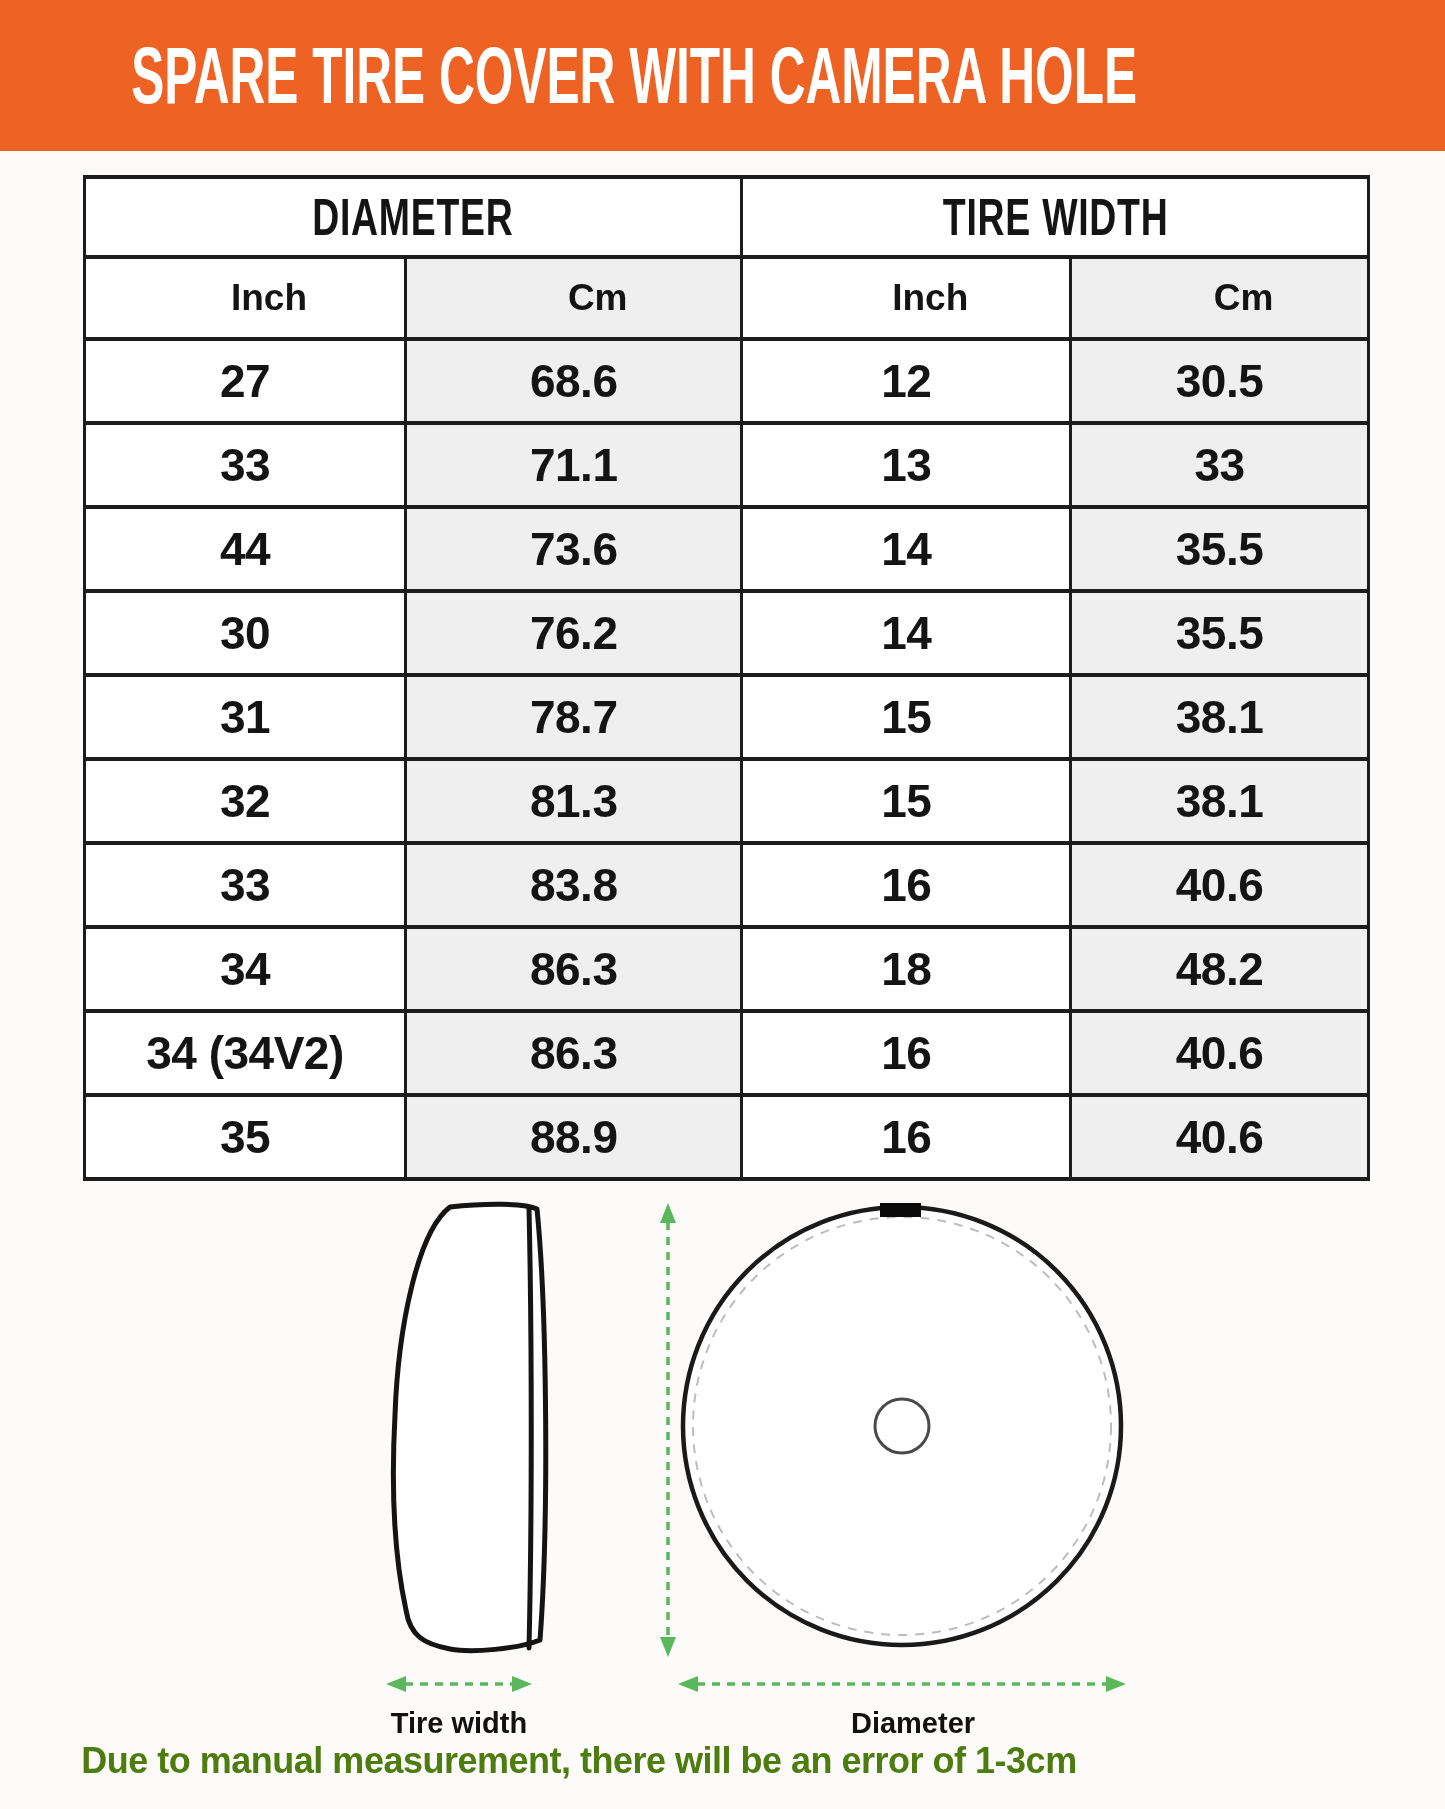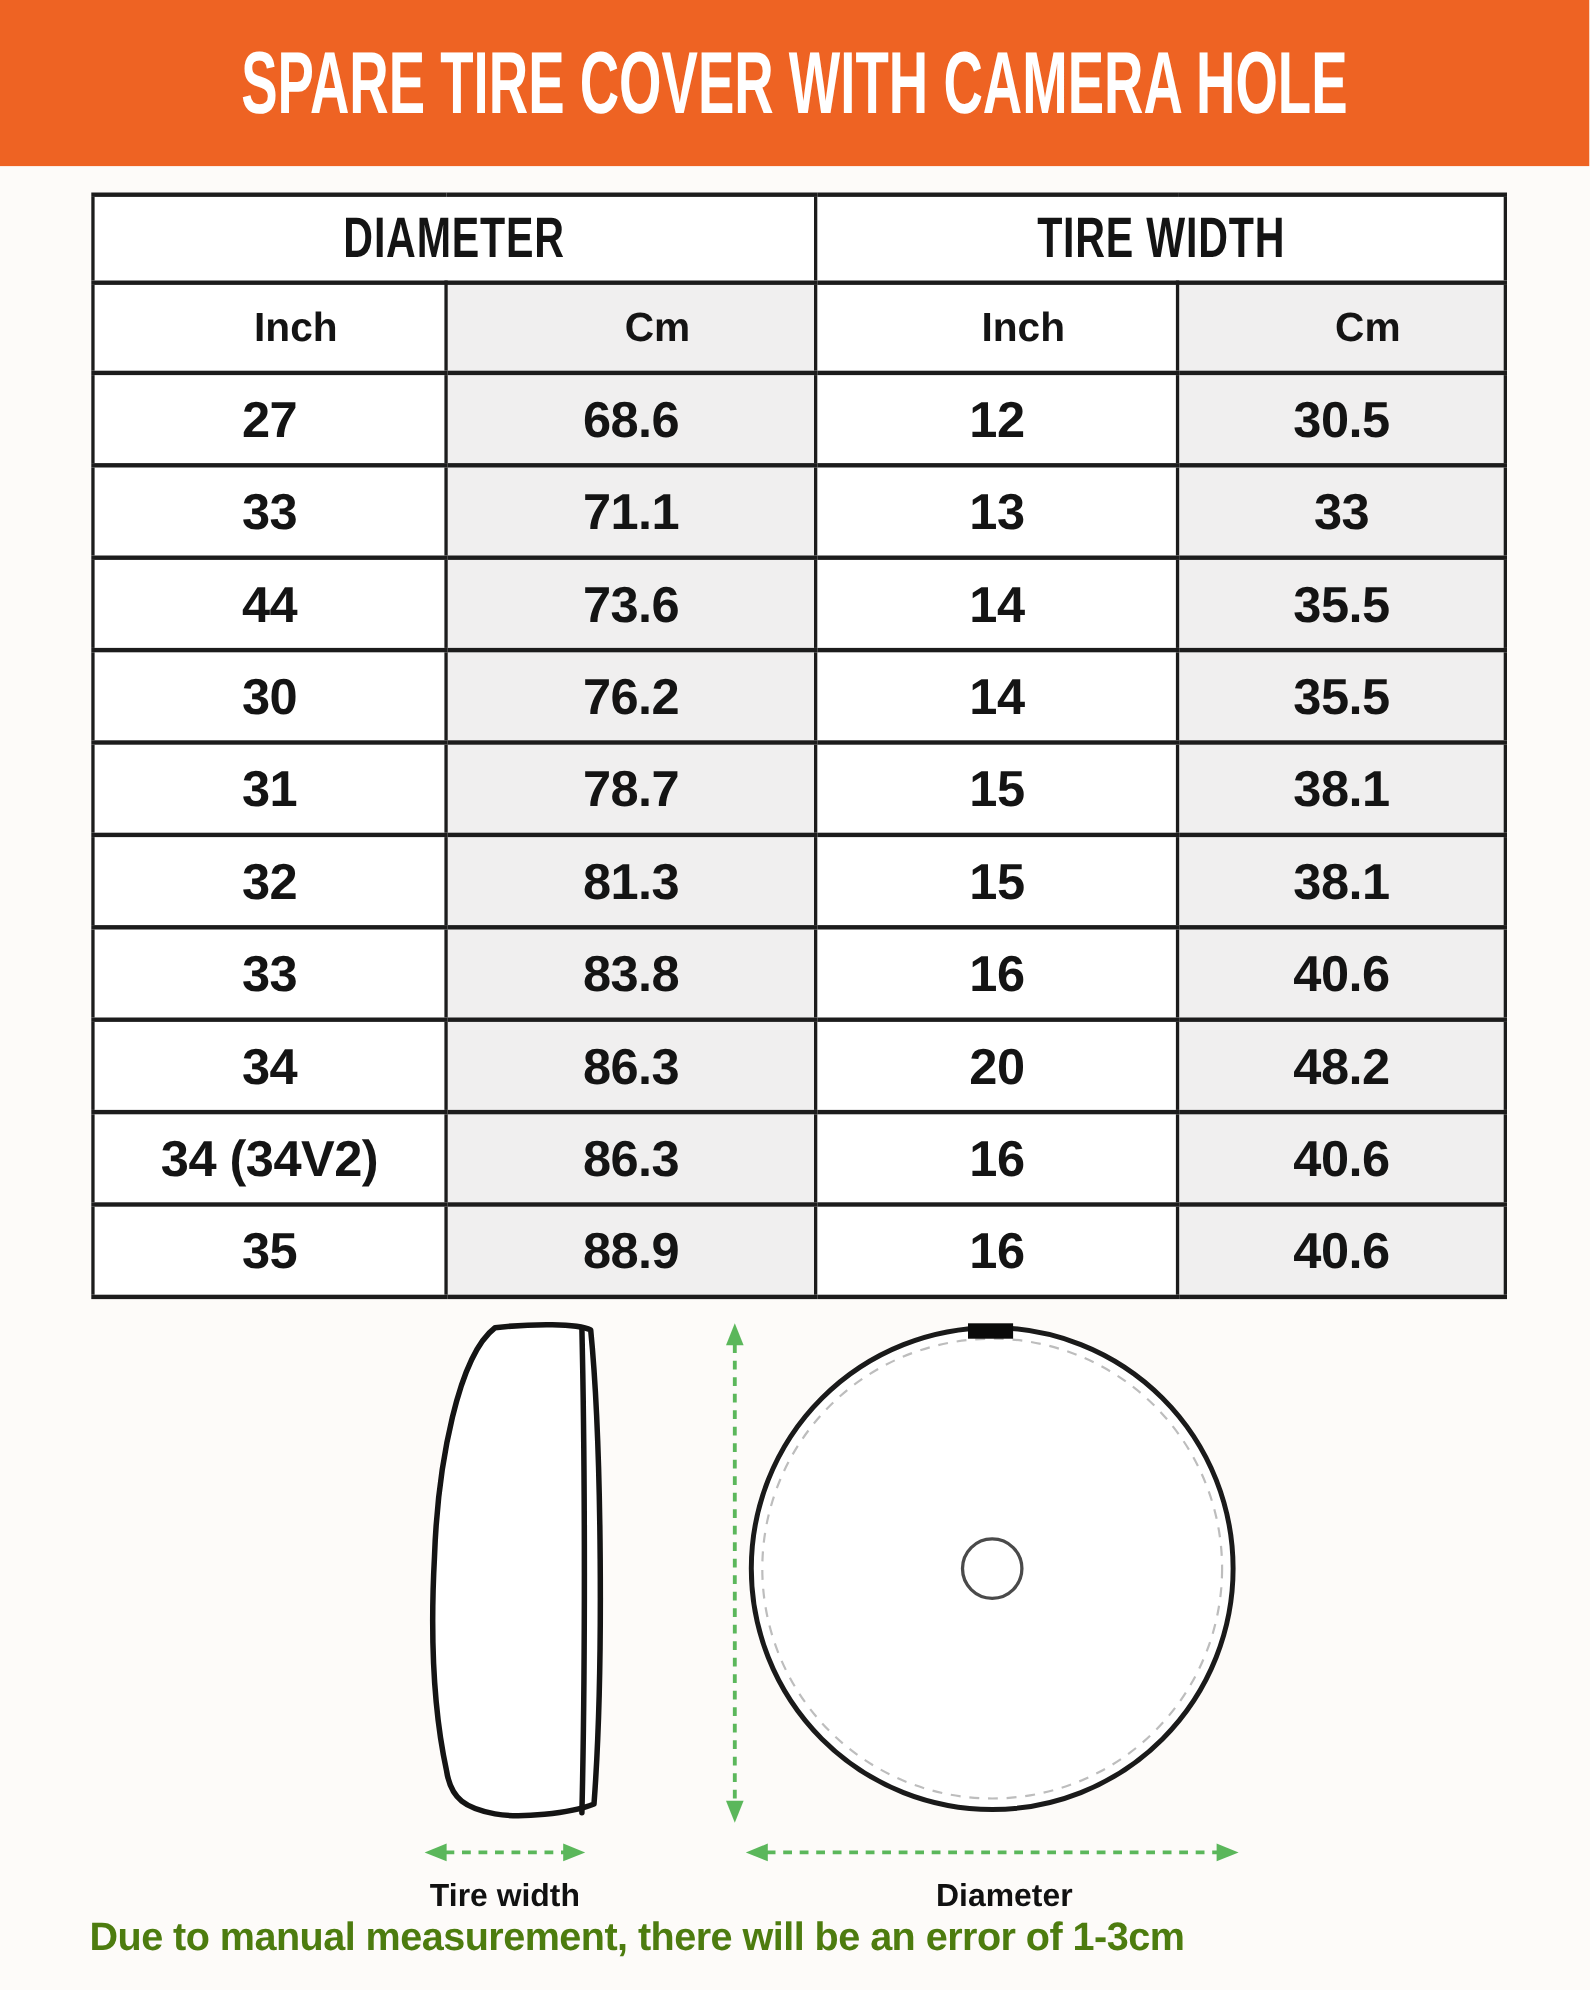--- a/index.html
+++ b/index.html
@@ -4,21 +4,21 @@
 <style>
   html,body{margin:0;padding:0;}
   body{
     width:1445px;height:1809px;position:relative;overflow:hidden;
     background:#fdfbf9;
     font-family:"Liberation Sans", sans-serif;
   }
   
   .banner{
     position:absolute;left:0;top:0;width:1445px;height:151px;
-    background:#ee6323;display:flex;align-items:center;justify-content:center;
+    background:#ee6323;display:flex;align-items:center;justify-content:flex-end;
   }
   .banner-title{
     color:#ffffff;font-weight:700;font-size:80px;letter-spacing:0px;
     white-space:nowrap;display:inline-block;transform:scaleX(0.62);
     transform-origin:center center;
   }
   
   .table-wrap{position:absolute;left:83px;top:175px;width:1287px;height:973px;}
   table.size{
     width:100%;height:100%;border-collapse:collapse;table-layout:fixed;
@@ -115,21 +115,21 @@
       </tr>
       <tr class="data-row">
         <td class="c-white">33</td>
         <td class="c-gray">83.8</td>
         <td class="c-white">16</td>
         <td class="c-gray">40.6</td>
       </tr>
       <tr class="data-row">
         <td class="c-white">34</td>
         <td class="c-gray">86.3</td>
-        <td class="c-white">20</td>
+        <td class="c-white">18</td>
         <td class="c-gray">48.2</td>
       </tr>
       <tr class="data-row">
         <td class="c-white">34 (34V2)</td>
         <td class="c-gray">86.3</td>
         <td class="c-white">16</td>
         <td class="c-gray">40.6</td>
       </tr>
       <tr class="data-row">
         <td class="c-white">35</td>

